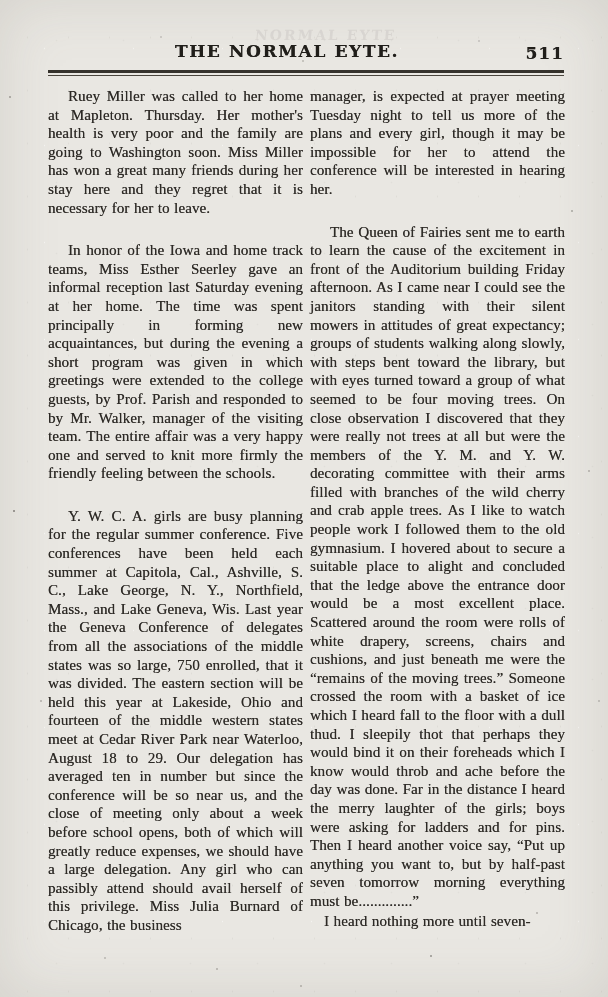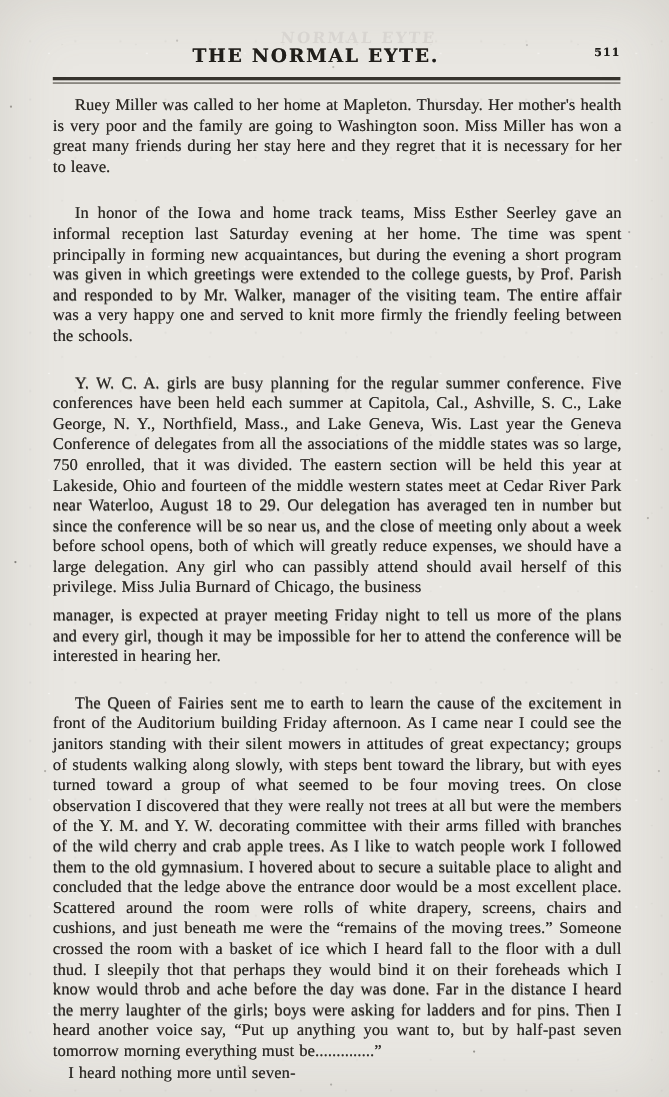--- a/index.html
+++ b/index.html
@@ -26,32 +26,32 @@
   }
   .masthead{position:relative;height:86px;text-decoration:underline;}
   .masthead-title{
     position:absolute;left:0;right:34px;top:41px;margin:0;text-align:center;
     font-family:"DejaVu Serif",serif;font-weight:bold;font-size:17px;
     letter-spacing:1.6px;color:#211f1b;
     text-shadow:0.2px 0.2px 0.4px rgba(33,31,27,0.8);
   }
   .page-number{
     position:absolute;right:44px;top:43px;
-    font-family:"DejaVu Serif",serif;font-weight:bold;font-size:10px;
+    font-family:"DejaVu Serif",serif;font-weight:bold;font-size:17px;
     letter-spacing:1px;color:#211f1b;
     text-shadow:0.2px 0.2px 0.4px rgba(33,31,27,0.8);
   }
   .double-rule{
     position:absolute;left:48px;right:44px;top:70px;height:2px;
     border-top:3px solid #36332d;border-bottom:1px solid #4b463e;
   }
   
   .columns{
     position:absolute;top:87px;left:48px;right:43px;bottom:0;
-    display:flex;gap:7px;flex-direction:column;
+    display:flex;gap:7px;
   }
   .column{
     flex:1 1 0;min-width:0;
     text-align:justify;
     font-size:15px;line-height:18.6px;
     color:#2c2925;
     letter-spacing:0.1px;word-spacing:0.6px;
     text-shadow:0.2px 0.2px 0.45px rgba(44,41,37,0.72);
   }
   .para{margin:0;}
@@ -93,21 +93,21 @@
 
   <main class="columns">
 
     <section class="column">
       <p class="para indent">Ruey Miller was called to her home at Mapleton. Thursday. Her mother's health is very poor and the family are going to Washington soon. Miss Miller has won a great many friends during her stay here and they regret that it is necessary for her to leave.</p>
       <p class="para indent">In honor of the Iowa and home track teams, Miss Esther Seerley gave an informal reception last Saturday evening at her home. The time was spent principally in forming new acquaintances, but during the evening a short program was given in which greetings were extended to the college guests, by Prof. Parish and responded to by Mr. Walker, manager of the visiting team. The entire affair was a very happy one and served to knit more firmly the friendly feeling between the schools.</p>
       <p class="para indent">Y. W. C. A. girls are busy planning for the regular summer conference. Five conferences have been held each summer at Capitola, Cal., Ashville, S. C., Lake George, N. Y., Northfield, Mass., and Lake Geneva, Wis. Last year the Geneva Conference of delegates from all the associations of the middle states was so large, 750 enrolled, that it was divided. The eastern section will be held this year at Lakeside, Ohio and fourteen of the middle western states meet at Cedar River Park near Waterloo, August 18 to 29. Our delegation has averaged ten in number but since the conference will be so near us, and the close of meeting only about a week before school opens, both of which will greatly reduce expenses, we should have a large delegation. Any girl who can passibly attend should avail herself of this privilege. Miss Julia Burnard of Chicago, the business</p>
     </section>
 
     <section class="column">
-      <p class="para">manager, is expected at prayer meeting Friday night to tell us more of the plans and every girl, though it may be impossible for her to attend the conference will be interested in hearing her.</p>
+      <p class="para">manager, is expected at prayer meeting Tuesday night to tell us more of the plans and every girl, though it may be impossible for her to attend the conference will be interested in hearing her.</p>
       <p class="para indent">The Queen of Fairies sent me to earth to learn the cause of the excitement in front of the Auditorium building Friday afternoon. As I came near I could see the janitors standing with their silent mowers in attitudes of great expectancy; groups of students walking along slowly, with steps bent toward the library, but with eyes turned toward a group of what seemed to be four moving trees. On close observation I discovered that they were really not trees at all but were the members of the Y. M. and Y. W. decorating committee with their arms filled with branches of the wild cherry and crab apple trees. As I like to watch people work I followed them to the old gymnasium. I hovered about to secure a suitable place to alight and concluded that the ledge above the entrance door would be a most excellent place. Scattered around the room were rolls of white drapery, screens, chairs and cushions, and just beneath me were the “remains of the moving trees.” Someone crossed the room with a basket of ice which I heard fall to the floor with a dull thud. I sleepily thot that perhaps they would bind it on their foreheads which I know would throb and ache before the day was done. Far in the distance I heard the merry laughter of the girls; boys were asking for ladders and for pins. Then I heard another voice say, “Put up anything you want to, but by half-past seven tomorrow morning everything must be..............”</p>
       <p class="para indent tight">I heard nothing more until seven-</p>
     </section>
 
   </main>
 
   <div class="specks"></div>
   <div class="vignette"></div>
 
 </div>

